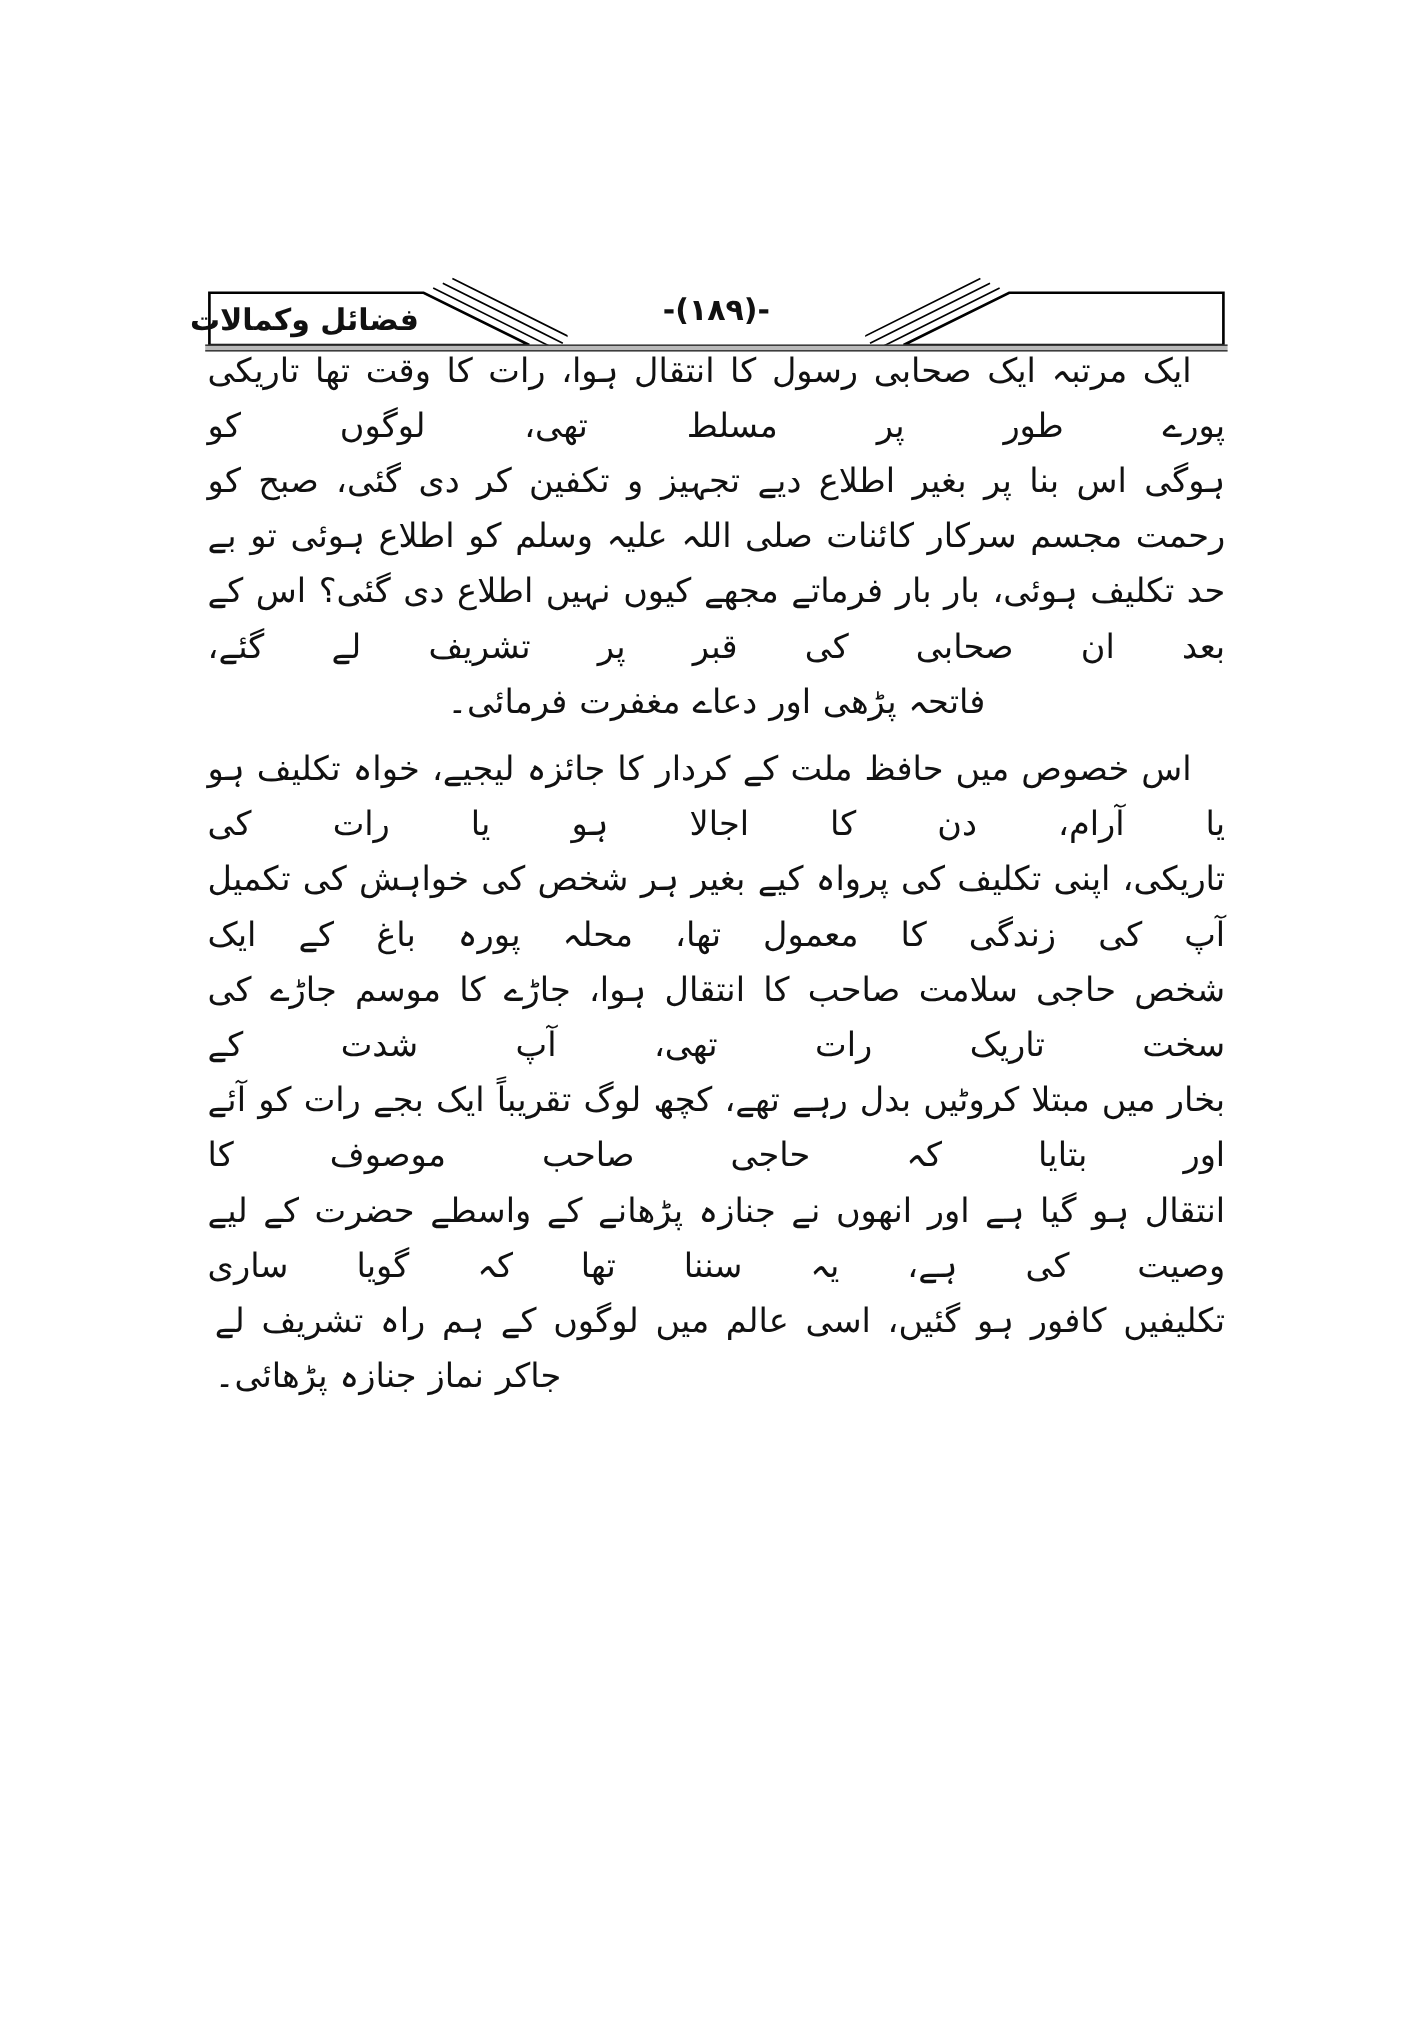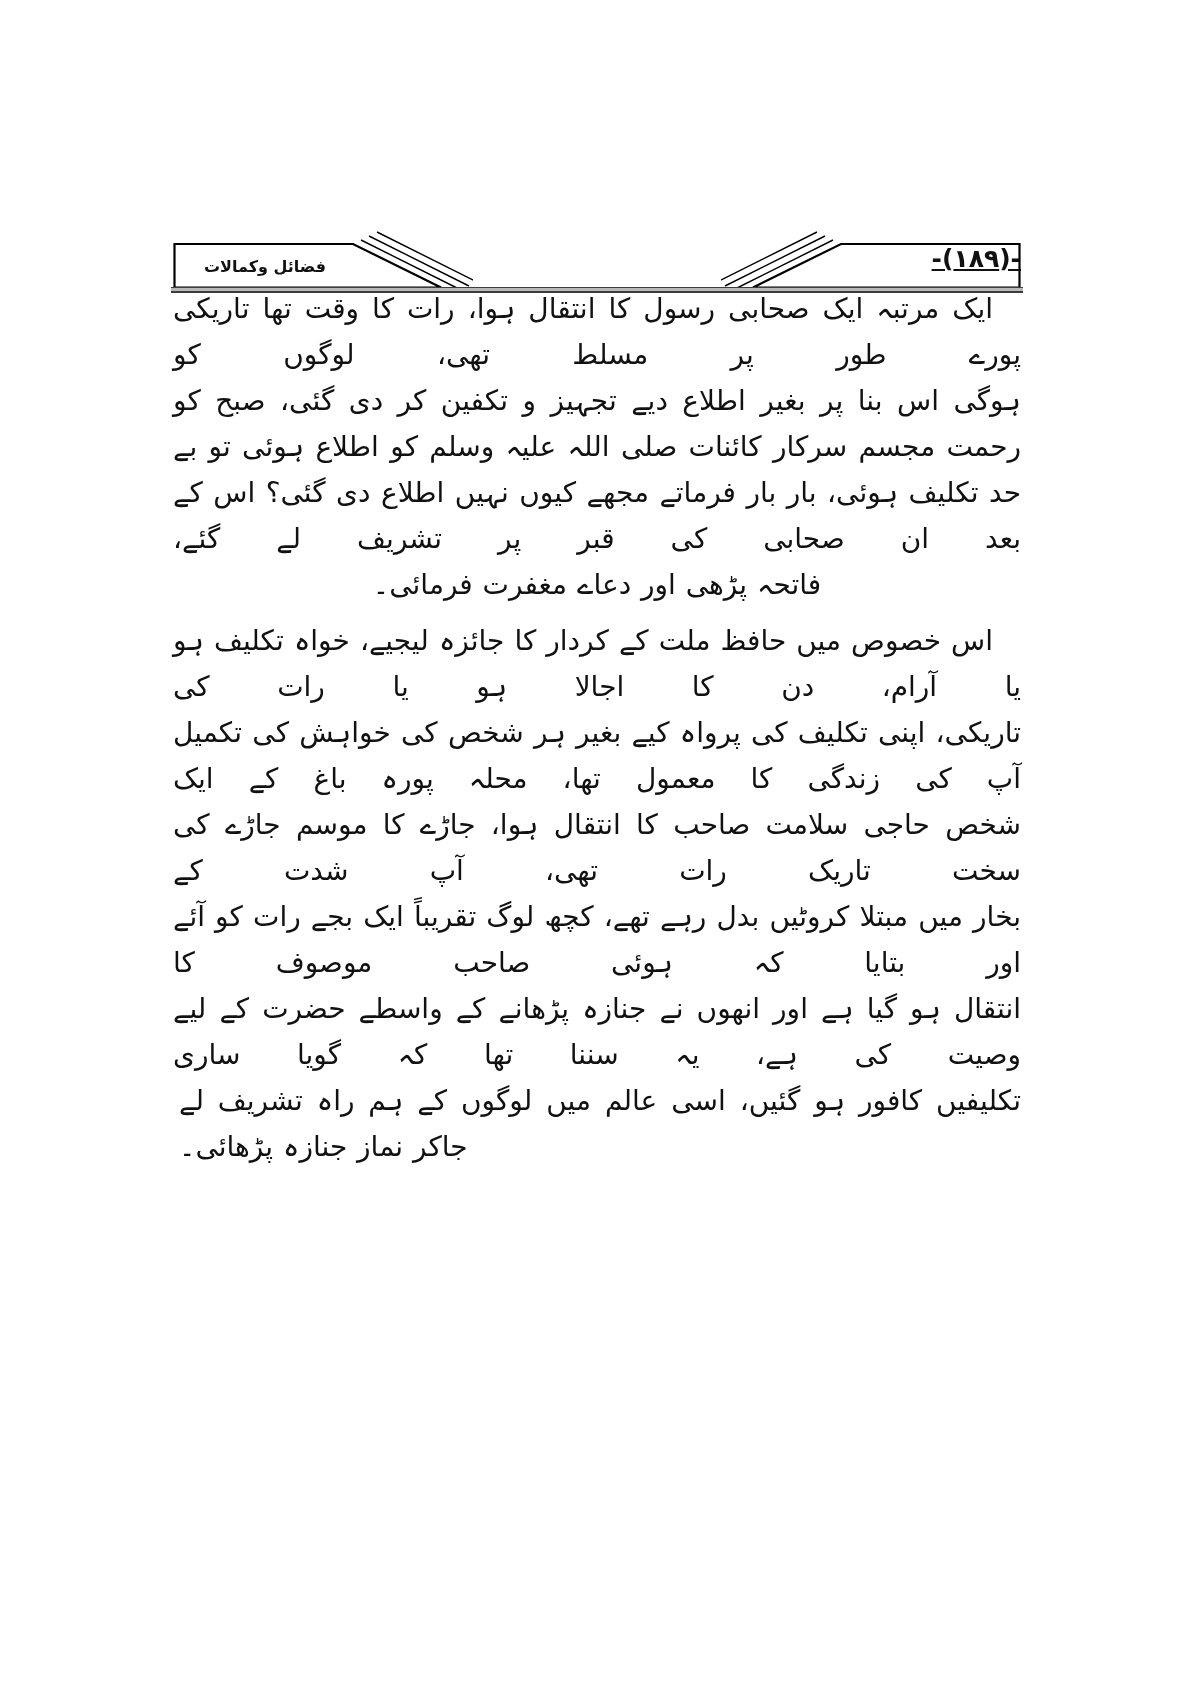--- a/index.html
+++ b/index.html
@@ -29,38 +29,38 @@
     height: 62px;
   }
   .banner-left  { left: 0; }
   .banner-right { right: 0; }
   .banner svg { position: absolute; left: 0; top: 0; width: 300px; height: 62px; }
   .banner-label {
     position: absolute;
     top: 18px;
     height: 40px;
     line-height: 38px;
-    font-size: 16px;
+    font-size: 25px;
     font-weight: bold;
     text-align: center;
     direction: rtl;
     white-space: nowrap;
   }
   .banner-left .banner-label  { left: 8px;  width: 168px; }
   .banner-right .banner-label { left: 30px; width: 228px; }
   .page-number {
     position: absolute;
     top: 244px;
     left: 0;
     right: 0;
+    text-align: center;
     font-size: 25px;
     font-weight: bold;
     direction: rtl;
     letter-spacing: 1px;
-    text-decoration: underline;
   }
   .header-rule {
     position: absolute;
     top: 287px;
     left: -2px;
     right: -2px;
     height: 6px;
     background: linear-gradient(to bottom,
       #3c3c3c 0px, #3c3c3c 1.5px,
       #b9b9b9 1.5px, #b9b9b9 4.5px,
@@ -119,20 +119,20 @@
       <div class="para">
         <div class="line first-line">ایک مرتبہ ایک صحابی رسول کا انتقال ہوا، رات کا وقت تھا تاریکی پورے طور پر مسلط تھی، لوگوں کو</div>
         <div class="line">ہوگی اس بنا پر بغیر اطلاع دیے تجہیز و تکفین کر دی گئی، صبح کو رحمت مجسم سرکار کائنات صلی اللہ علیہ وسلم کو اطلاع ہوئی تو بے</div>
         <div class="line">حد تکلیف ہوئی، بار بار فرماتے مجھے کیوں نہیں اطلاع دی گئی؟ اس کے بعد ان صحابی کی قبر پر تشریف لے گئے،</div>
         <div class="line last-center">فاتحہ پڑھی اور دعاے مغفرت فرمائی۔</div>
       </div>
       <div class="para">
         <div class="line first-line">اس خصوص میں حافظ ملت کے کردار کا جائزہ لیجیے، خواہ تکلیف ہو یا آرام، دن کا اجالا ہو یا رات کی</div>
         <div class="line">تاریکی، اپنی تکلیف کی پرواہ کیے بغیر ہر شخص کی خواہش کی تکمیل آپ کی زندگی کا معمول تھا، محلہ پورہ باغ کے ایک</div>
         <div class="line">شخص حاجی سلامت صاحب کا انتقال ہوا، جاڑے کا موسم جاڑے کی سخت تاریک رات تھی، آپ شدت کے</div>
-        <div class="line">بخار میں مبتلا کروٹیں بدل رہے تھے، کچھ لوگ تقریباً ایک بجے رات کو آئے اور بتایا کہ ہوئی صاحب موصوف کا</div>
+        <div class="line">بخار میں مبتلا کروٹیں بدل رہے تھے، کچھ لوگ تقریباً ایک بجے رات کو آئے اور بتایا کہ حاجی صاحب موصوف کا</div>
         <div class="line">انتقال ہو گیا ہے اور انھوں نے جنازہ پڑھانے کے واسطے حضرت کے لیے وصیت کی ہے، یہ سننا تھا کہ گویا ساری</div>
         <div class="line last-left">تکلیفیں کافور ہو گئیں، اسی عالم میں لوگوں کے ہم راہ تشریف لے جاکر نماز جنازہ پڑھائی۔</div>
       </div>
     </main>
 
   </div>
 </div>
 
 </body></html>

